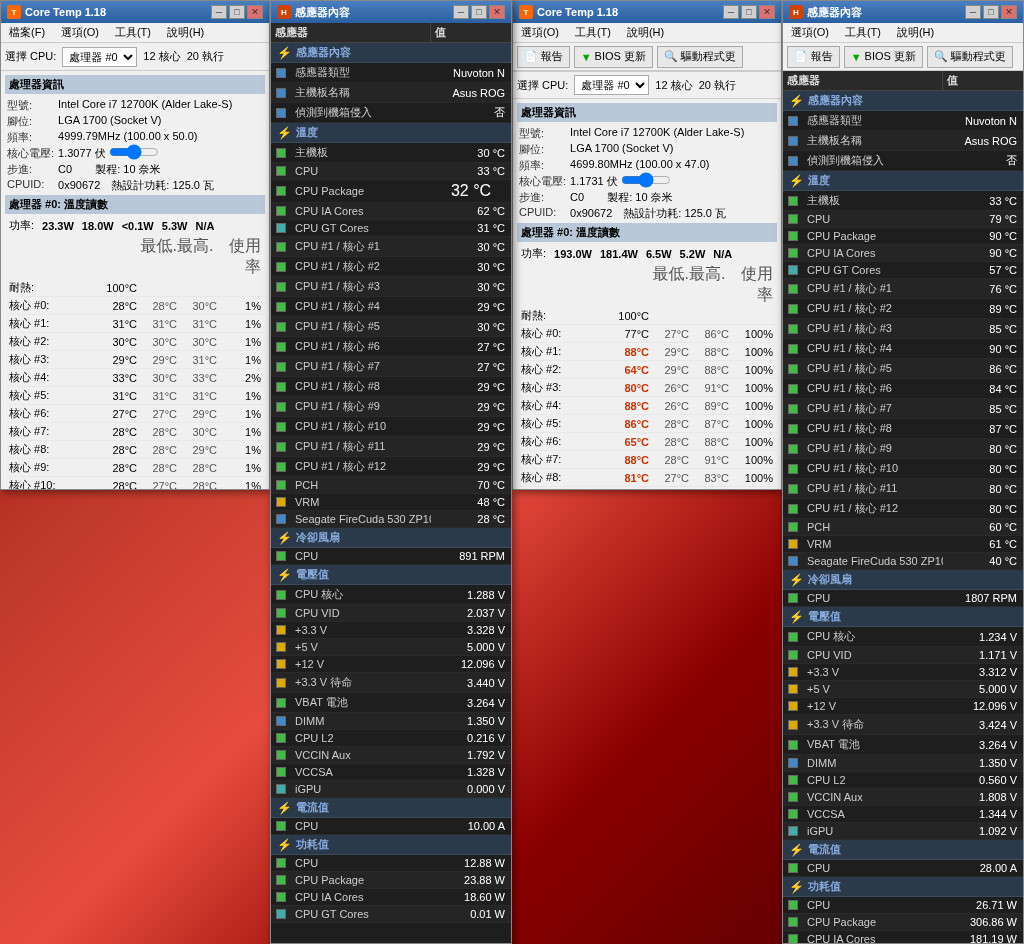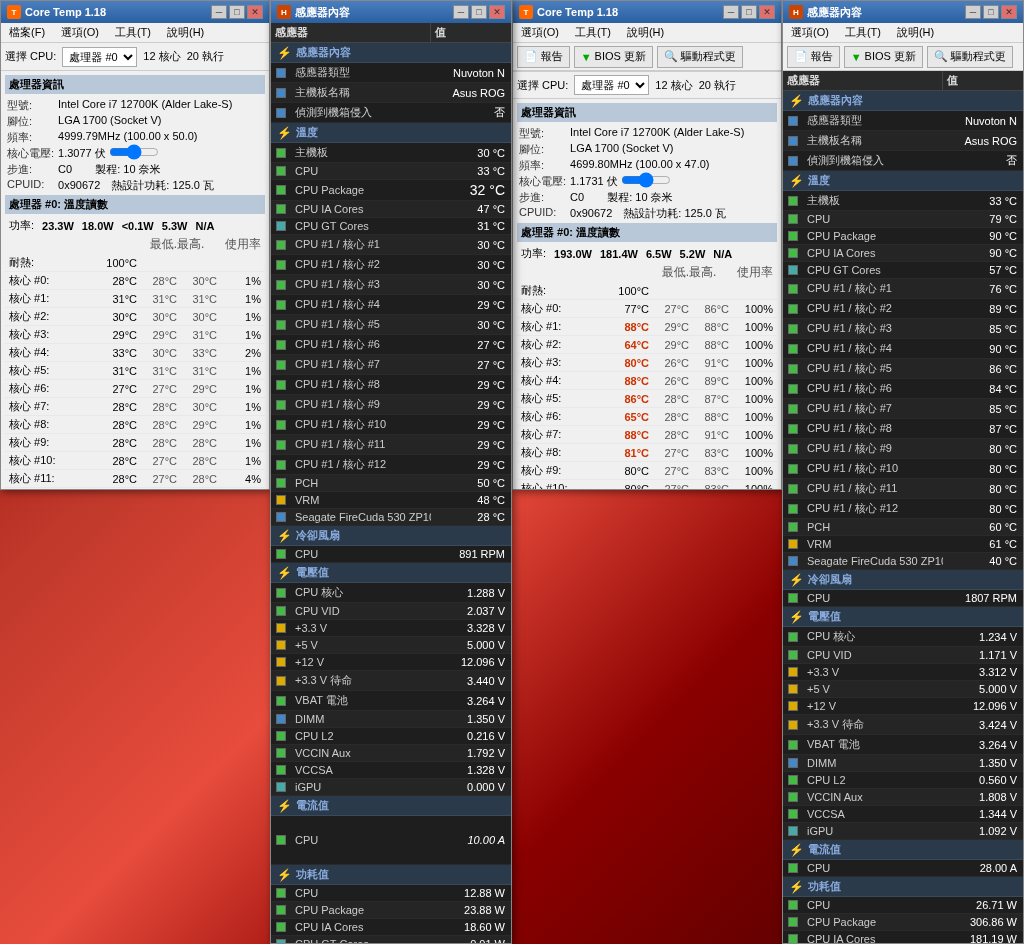--- a/index.html
+++ b/index.html
@@ -180,21 +180,21 @@
       font-size: 11px;
       padding: 2px 4px;
       align-items: center;
     }
 
     .ct-power-val { font-weight: bold; }
 
     .ct-temp-cols {
       display: flex;
       justify-content: flex-end;
-      font-size: 12px;
+      font-size: 16px;
       color: #555;
       padding: 1px 4px;
       gap: 0;
     }
 
     .ct-temp-col-h { width: 38px; text-align: right; }
     .ct-temp-col-min { width: 40px; text-align: right; }
     .ct-temp-col-max { width: 40px; text-align: left; }
     .ct-temp-col-use { width: 44px; text-align: right; }
 
@@ -592,28 +592,28 @@
               <div style="width: 10px; height: 10px; border: 1px solid rgb(102, 102, 102); background: rgb(68, 187, 68);"></div>
             </div>
             <div style="flex: 1 1 0%; color: rgb(204, 204, 204); padding: 1px 4px; white-space: nowrap; overflow: hidden; font-size: 11px;">CPU</div>
             <div style="width: 80px; color: rgb(255, 255, 255); padding: 1px 6px; text-align: right; font-size: 11px; white-space: nowrap;">33 °C</div>
           </div>
           <div style="display: flex; align-items: center; border-bottom: 1px solid rgb(42, 42, 42); padding: 1px 0px; background: rgb(30, 30, 30);">
             <div style="width: 20px; height: 14px; display: flex; align-items: center; justify-content: center; flex-shrink: 0;">
               <div style="width: 10px; height: 10px; border: 1px solid rgb(102, 102, 102); background: rgb(68, 187, 68);"></div>
             </div>
             <div style="flex: 1 1 0%; color: rgb(204, 204, 204); padding: 1px 4px; white-space: nowrap; overflow: hidden; font-size: 11px;">CPU Package</div>
-            <div style="width: 80px; color: rgb(255, 255, 255); padding: 1px 6px; text-align: right; font-size: 14px; white-space: nowrap;">32 °C</div>
+            <div style="width: 80px; color: rgb(255, 255, 255); padding: 1px 6px; text-align: center; font-size: 16px; white-space: nowrap;">32 °C</div>
           </div>
           <div style="display: flex; align-items: center; border-bottom: 1px solid rgb(42, 42, 42); padding: 1px 0px; background: rgb(37, 37, 37);">
             <div style="width: 20px; height: 14px; display: flex; align-items: center; justify-content: center; flex-shrink: 0;">
               <div style="width: 10px; height: 10px; border: 1px solid rgb(102, 102, 102); background: rgb(68, 187, 68);"></div>
             </div>
             <div style="flex: 1 1 0%; color: rgb(204, 204, 204); padding: 1px 4px; white-space: nowrap; overflow: hidden; font-size: 11px;">CPU IA Cores</div>
-            <div style="width: 80px; color: rgb(255, 255, 255); padding: 1px 6px; text-align: right; font-size: 11px; white-space: nowrap;">47 °C</div>
+            <div style="width: 80px; color: rgb(255, 255, 255); padding: 1px 6px; text-align: right; font-size: 11px; white-space: nowrap;">62 °C</div>
           </div>
           <div style="display: flex; align-items: center; border-bottom: 1px solid rgb(42, 42, 42); padding: 1px 0px; background: rgb(30, 30, 30);">
             <div style="width: 20px; height: 14px; display: flex; align-items: center; justify-content: center; flex-shrink: 0;">
               <div style="width: 10px; height: 10px; border: 1px solid rgb(102, 102, 102); background: rgb(68, 170, 170);"></div>
             </div>
             <div style="flex: 1 1 0%; color: rgb(204, 204, 204); padding: 1px 4px; white-space: nowrap; overflow: hidden; font-size: 11px;">CPU GT Cores</div>
             <div style="width: 80px; color: rgb(255, 255, 255); padding: 1px 6px; text-align: right; font-size: 11px; white-space: nowrap;">31 °C</div>
           </div>
           <div style="display: flex; align-items: center; border-bottom: 1px solid rgb(42, 42, 42); padding: 1px 0px; background: rgb(37, 37, 37);">
             <div style="width: 20px; height: 14px; display: flex; align-items: center; justify-content: center; flex-shrink: 0;">
@@ -697,21 +697,21 @@
               <div style="width: 10px; height: 10px; border: 1px solid rgb(102, 102, 102); background: rgb(68, 187, 68);"></div>
             </div>
             <div style="flex: 1 1 0%; color: rgb(204, 204, 204); padding: 1px 4px; white-space: nowrap; overflow: hidden; font-size: 11px;">CPU #1 / 核心 #12</div>
             <div style="width: 80px; color: rgb(255, 255, 255); padding: 1px 6px; text-align: right; font-size: 11px; white-space: nowrap;">29 °C</div>
           </div>
           <div style="display: flex; align-items: center; border-bottom: 1px solid rgb(42, 42, 42); padding: 1px 0px; background: rgb(37, 37, 37);">
             <div style="width: 20px; height: 14px; display: flex; align-items: center; justify-content: center; flex-shrink: 0;">
               <div style="width: 10px; height: 10px; border: 1px solid rgb(102, 102, 102); background: rgb(68, 187, 68);"></div>
             </div>
             <div style="flex: 1 1 0%; color: rgb(204, 204, 204); padding: 1px 4px; white-space: nowrap; overflow: hidden; font-size: 11px;">PCH</div>
-            <div style="width: 80px; color: rgb(255, 255, 255); padding: 1px 6px; text-align: right; font-size: 11px; white-space: nowrap;">50 °C</div>
+            <div style="width: 80px; color: rgb(255, 255, 255); padding: 1px 6px; text-align: right; font-size: 11px; white-space: nowrap;">70 °C</div>
           </div>
           <div style="display: flex; align-items: center; border-bottom: 1px solid rgb(42, 42, 42); padding: 1px 0px; background: rgb(30, 30, 30);">
             <div style="width: 20px; height: 14px; display: flex; align-items: center; justify-content: center; flex-shrink: 0;">
               <div style="width: 10px; height: 10px; border: 1px solid rgb(102, 102, 102); background: rgb(221, 170, 0);"></div>
             </div>
             <div style="flex: 1 1 0%; color: rgb(204, 204, 204); padding: 1px 4px; white-space: nowrap; overflow: hidden; font-size: 11px;">VRM</div>
             <div style="width: 80px; color: rgb(255, 255, 255); padding: 1px 6px; text-align: right; font-size: 11px; white-space: nowrap;">48 °C</div>
           </div>
           <div style="display: flex; align-items: center; border-bottom: 1px solid rgb(42, 42, 42); padding: 1px 0px; background: rgb(37, 37, 37);">
             <div style="width: 20px; height: 14px; display: flex; align-items: center; justify-content: center; flex-shrink: 0;">
@@ -821,21 +821,21 @@
           </div>
           <div style="background: rgb(42, 58, 74); color: rgb(136, 170, 221); padding: 2px 6px; font-weight: bold; display: flex; align-items: center; gap: 4px; border-bottom: 1px solid rgb(58, 74, 90); font-size: 11px;">
             <span style="color: rgb(102, 170, 255); font-size: 12px;">⚡</span>
             <span>電流值</span>
           </div>
           <div style="display: flex; align-items: center; border-bottom: 1px solid rgb(42, 42, 42); padding: 1px 0px; background: rgb(30, 30, 30);">
             <div style="width: 20px; height: 14px; display: flex; align-items: center; justify-content: center; flex-shrink: 0;">
               <div style="width: 10px; height: 10px; border: 1px solid rgb(102, 102, 102); background: rgb(68, 187, 68);"></div>
             </div>
             <div style="flex: 1 1 0%; color: rgb(204, 204, 204); padding: 1px 4px; white-space: nowrap; overflow: hidden; font-size: 11px;">CPU</div>
-            <div style="width: 80px; color: rgb(255, 255, 255); padding: 17px 6px; text-align: right; font-size: 11px; white-space: nowrap; font-style: italic;">10.00 A</div>
+            <div style="width: 80px; color: rgb(255, 255, 255); padding: 1px 6px; text-align: right; font-size: 11px; white-space: nowrap;">10.00 A</div>
           </div>
           <div style="background: rgb(42, 58, 74); color: rgb(136, 170, 221); padding: 2px 6px; font-weight: bold; display: flex; align-items: center; gap: 4px; border-bottom: 1px solid rgb(58, 74, 90); font-size: 11px;">
             <span style="color: rgb(102, 170, 255); font-size: 12px;">⚡</span>
             <span>功耗值</span>
           </div>
           <div style="display: flex; align-items: center; border-bottom: 1px solid rgb(42, 42, 42); padding: 1px 0px; background: rgb(30, 30, 30);">
             <div style="width: 20px; height: 14px; display: flex; align-items: center; justify-content: center; flex-shrink: 0;">
               <div style="width: 10px; height: 10px; border: 1px solid rgb(102, 102, 102); background: rgb(68, 187, 68);"></div>
             </div>
             <div style="flex: 1 1 0%; color: rgb(204, 204, 204); padding: 1px 4px; white-space: nowrap; overflow: hidden; font-size: 11px;">CPU</div>

